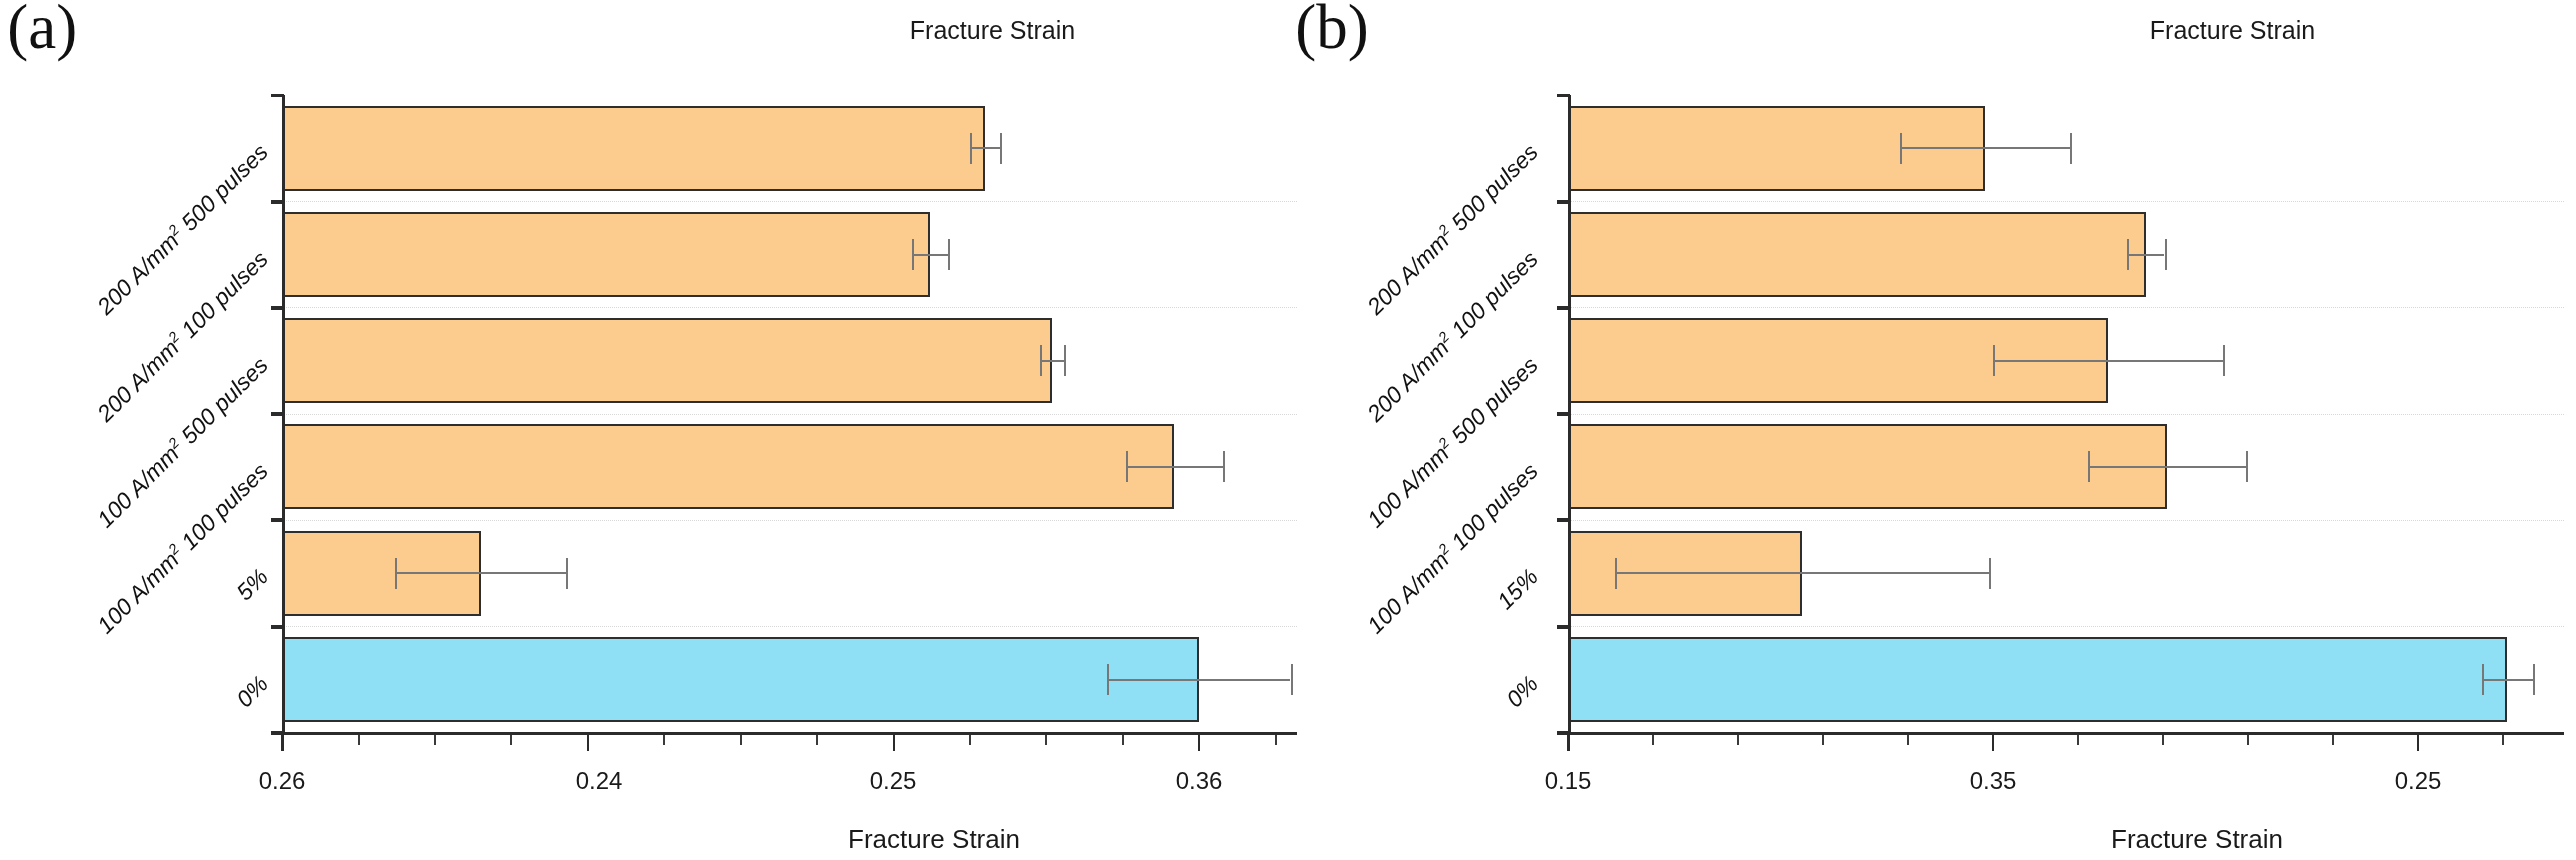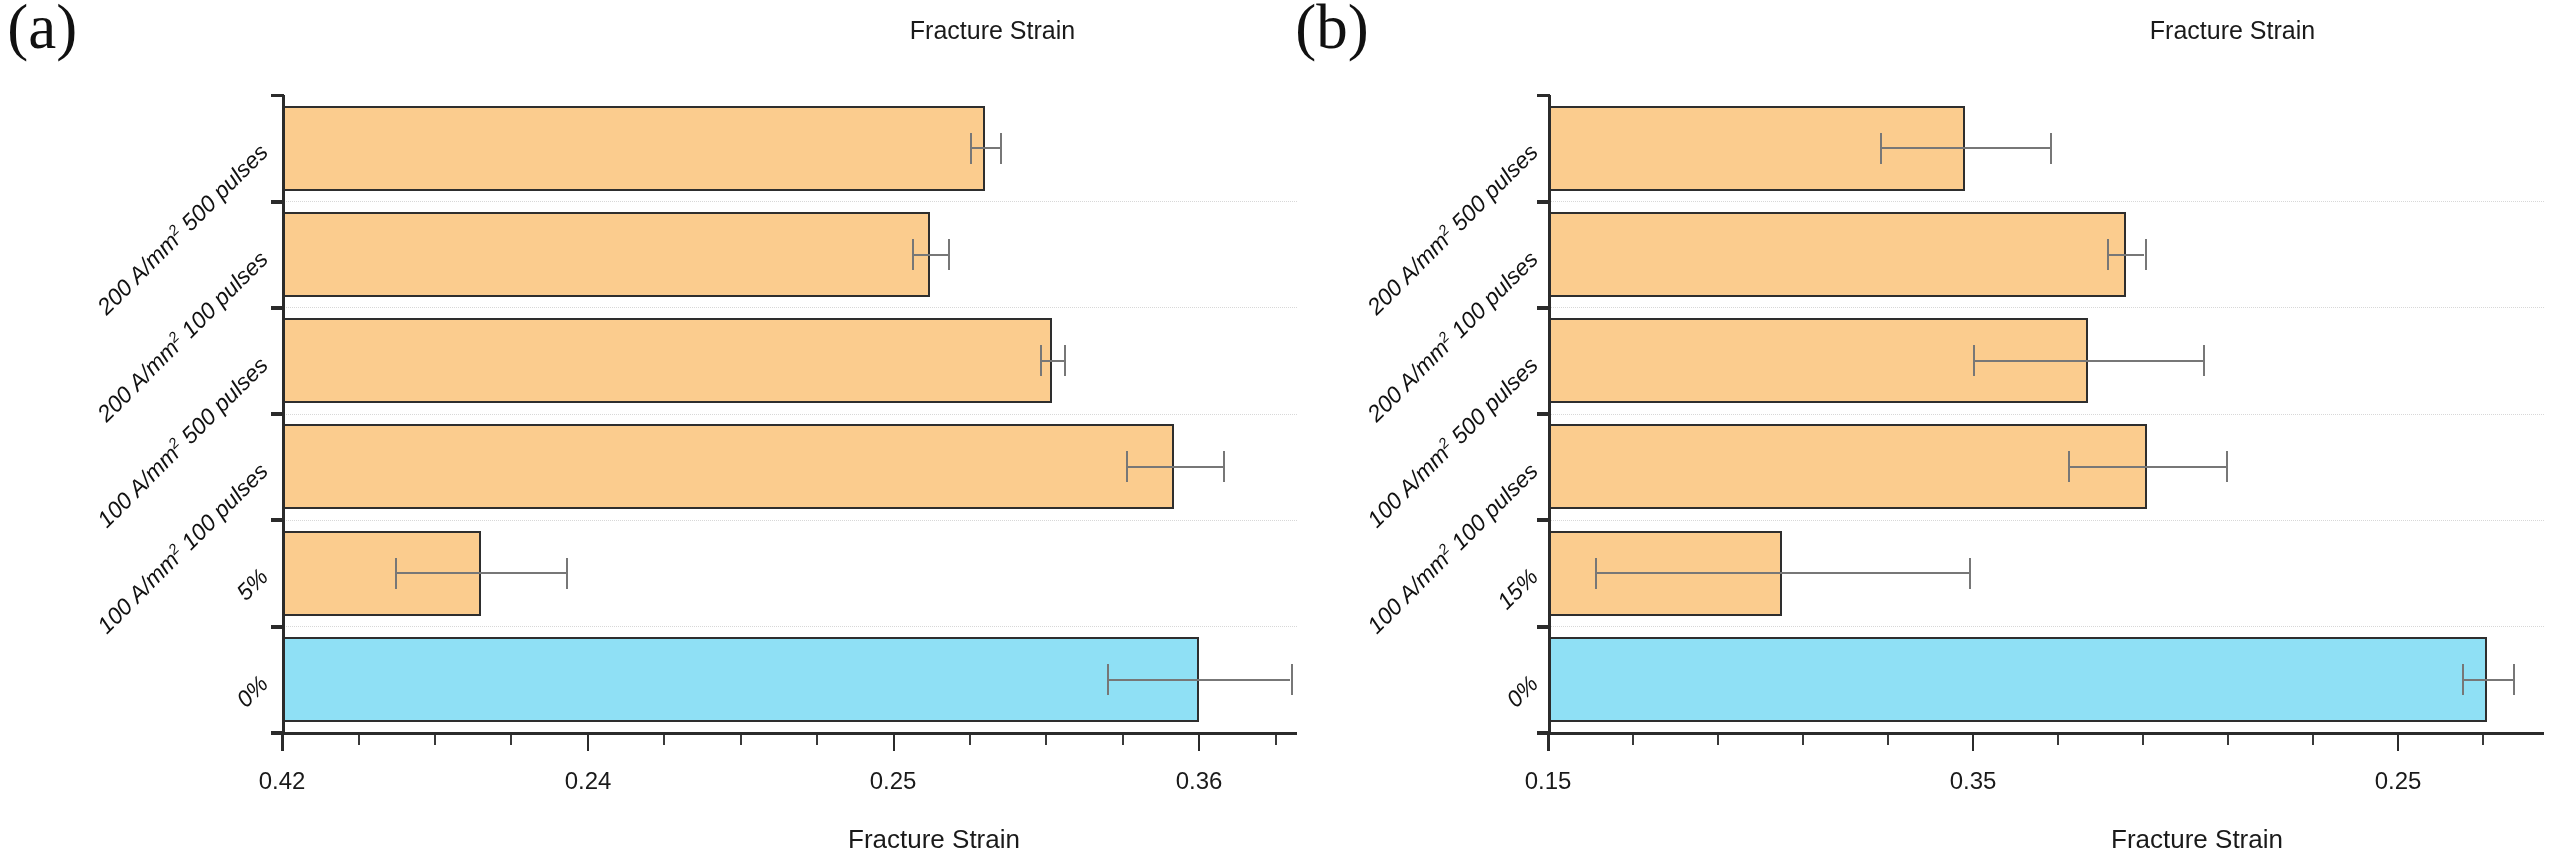--- a/index.html
+++ b/index.html
@@ -133,23 +133,23 @@
           <div class="errcap" style="left: 941px; top: 356px; height: 31px;"></div>
           <div class="bar orange" style="left: 0px; top: 436px; width: 199px; height: 85px;"></div>
           <div class="errbar" style="left: 113px; width: 171px; top: 477px;"></div>
           <div class="errcap" style="left: 113px; top: 463px; height: 31px;"></div>
           <div class="errcap" style="left: 284px; top: 463px; height: 31px;"></div>
           <div class="bar blue" style="left: 0px; top: 542px; width: 917px; height: 85px;"></div>
           <div class="errbar" style="left: 825px; width: 183px; top: 584px;"></div>
           <div class="errcap" style="left: 825px; top: 569px; height: 31px;"></div>
           <div class="errcap" style="left: 1009px; top: 569px; height: 31px;"></div>
           <div class="xtick" style="left: -0.7px;"></div>
-          <div class="xticklabel" style="left: 0px;">0.42</div>
+          <div class="xticklabel" style="left: 0px;">0.26</div>
           <div class="xtick" style="left: 305px;"></div>
-          <div class="xticklabel" style="left: 306px;">0.24</div>
+          <div class="xticklabel" style="left: 317px;">0.24</div>
           <div class="xtick" style="left: 611px;"></div>
           <div class="xticklabel" style="left: 611px;">0.25</div>
           <div class="xtick" style="left: 916px;"></div>
           <div class="xticklabel" style="left: 917px;">0.36</div>
           <div class="xtick minor" style="left: 76px;"></div>
           <div class="xtick minor" style="left: 152px;"></div>
           <div class="xtick minor" style="left: 228px;"></div>
           <div class="xtick minor" style="left: 381px;"></div>
           <div class="xtick minor" style="left: 458px;"></div>
           <div class="xtick minor" style="left: 534px;"></div>
@@ -166,21 +166,21 @@
       <div class="cat-label" style="top: 255px; left: auto; right: 1024px;">200 A/mm<sup>2</sup> 100 pulses</div>
       <div class="cat-label" style="top: 361px; left: auto; right: 1024px;">100 A/mm<sup>2</sup> 500 pulses</div>
       <div class="cat-label" style="top: 467px; left: auto; right: 1024px;">100 A/mm<sup>2</sup> 100 pulses</div>
       <div class="cat-label" style="top: 573px; left: auto; right: 1024px;">5%</div>
       <div class="cat-label" style="top: 680px; left: auto; right: 1024px;">0%</div>
     </div>
 
   <div class="panel" id="panel-b">
     <div class="panel-letter">(b)</div>
     <div class="chart-title" id="title-b" style="left: 615px; width: 659px;">Fracture Strain</div>
-    <div class="plot" id="plot-b" style="left: 260px; top: 95px; width: 996px; height: 637px;">
+    <div class="plot" id="plot-b" style="left: 280px; top: 95px; width: 996px; height: 637px;">
       <div class="plot-inner" id="inner-b">
           <div class="ytick" style="top: -1.5px;"></div>
           <div class="gridline" style="top: 106px;"></div>
           <div class="ytick" style="top: 105px;"></div>
           <div class="gridline" style="top: 212px;"></div>
           <div class="ytick" style="top: 211px;"></div>
           <div class="gridline" style="top: 319px;"></div>
           <div class="ytick" style="top: 317px;"></div>
           <div class="gridline" style="top: 425px;"></div>
           <div class="ytick" style="top: 423px;"></div>

